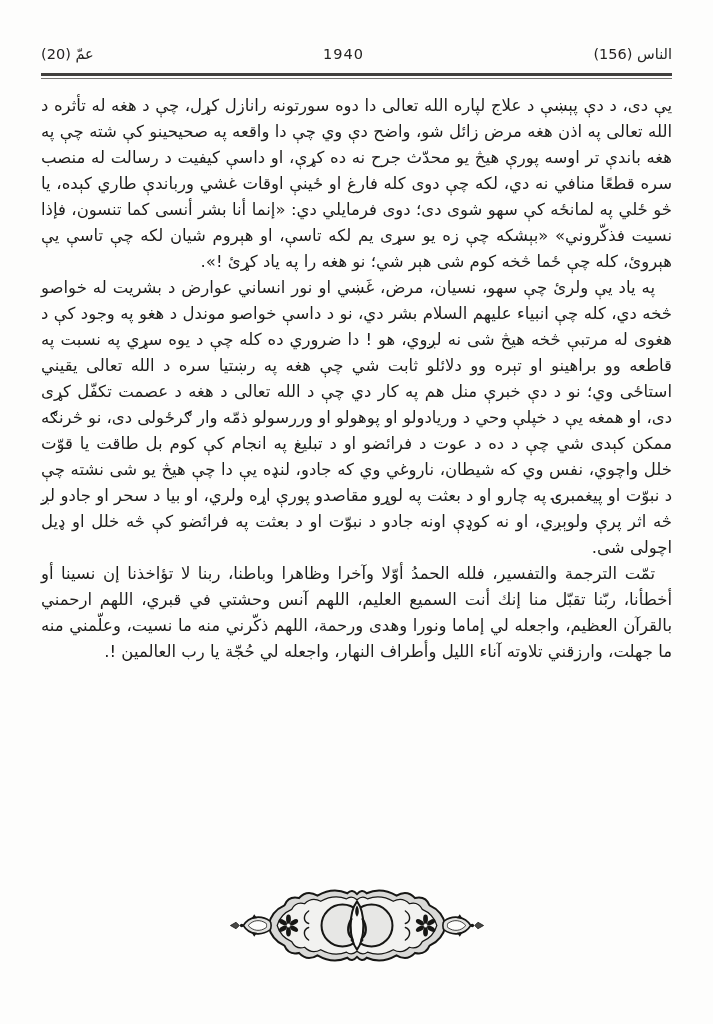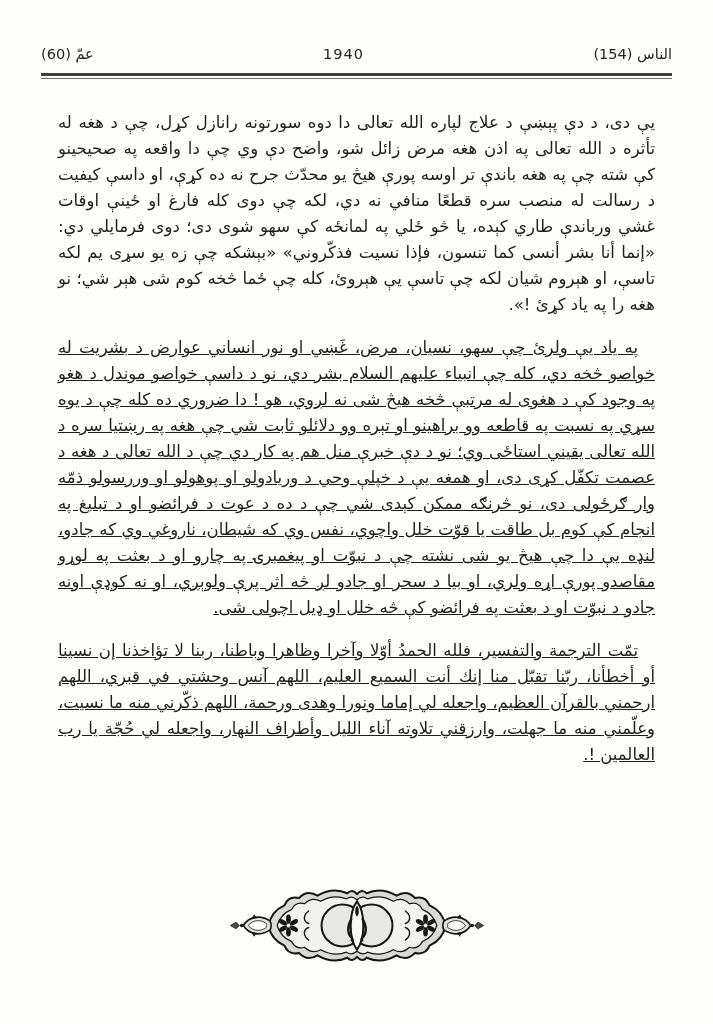--- a/index.html
+++ b/index.html
@@ -26,36 +26,36 @@
   .rule-thick{height:2.5px;background:#413f3d;}
   .rule-thin{height:1.2px;background:#73716e;margin-top:2.5px;}
   .text{
     position:absolute;top:93px;left:41px;right:41px;
     direction:rtl;
     text-align:justify;
     font-size:16.5px;
     line-height:26px;
     color:#1e1d1b;
   }
-  .text p{margin:17px;padding:0;}
-  .text p.indent{text-indent:17px;text-decoration:underline;}
+  .text p{margin:0;padding:0;}
+  .text p.indent{text-indent:17px;}
   .ornament{
     position:absolute;top:877px;left:228px;width:258px;height:97px;
   }
   .ornament svg{display:block;width:100%;height:100%;}
 </style>
 </head>
 <body>
 
 <div class="page">
 
   <div class="header">
-    <span class="h-right">الناس (154)</span>
+    <span class="h-right">الناس (156)</span>
     <span class="h-center">1940</span>
-    <span class="h-left">عمّ (60)</span>
+    <span class="h-left">عمّ (20)</span>
   </div>
 
   <div class="rule">
     <div class="rule-thick"></div>
     <div class="rule-thin"></div>
   </div>
 
   <div class="text">
     <p>يې دى، د دې پېښې د علاج لپاره الله تعالى دا دوه سورتونه رانازل کړل، چې د هغه له تأثره د الله تعالى په اذن هغه مرض زائل شو، واضح دې وي چې دا واقعه په صحيحينو کې شته چې په هغه باندې تر اوسه پورې هيڅ يو محدّث جرح نه ده کړې، او داسې کيفيت د رسالت له منصب سره قطعًا منافي نه دي، لکه چې دوى کله فارغ او ځينې اوقات غشي ورباندې طاري کېده، يا څو ځلي په لمانځه کې سهو شوى دى؛ دوى فرمايلي دي: «إنما أنا بشر أنسى كما تنسون، فإذا نسيت فذكّروني» «بېشکه چې زه يو سړى يم لکه تاسې، او هېروم شيان لکه چې تاسې يې هېروئ، کله چې ځما څخه کوم شى هېر شي؛ نو هغه را په ياد کړئ !».</p>
     <p class="indent">په ياد يې ولرئ چې سهو، نسيان، مرض، غَښي او نور انساني عوارض د بشريت له خواصو څخه دي، کله چې انبياء عليهم السلام بشر دي، نو د داسې خواصو موندل د هغو په وجود کې د هغوى له مرتبې څخه هيڅ شى نه لږوي، هو ! دا ضروري ده کله چې د يوه سړي په نسبت په قاطعه وو براهينو او تېره وو دلائلو ثابت شي چې هغه په رښتيا سره د الله تعالى يقيني استاځى وي؛ نو د دې خبرې منل هم په کار دي چې د الله تعالى د هغه د عصمت تکفّل کړى دى، او همغه يې د خپلې وحي د وريادولو او پوهولو او وررسولو ذمّه وار ګرځولى دى، نو څرنګه ممکن کېدى شي چې د ده د عوت د فرائضو او د تبليغ په انجام کې کوم بل طاقت يا قوّت خلل واچوي، نفس وي که شيطان، ناروغي وي که جادو، لنډه يې دا چې هيڅ يو شى نشته چې د نبوّت او پيغمبرۍ په چارو او د بعثت په لوړو مقاصدو پورې اړه ولري، او بيا د سحر او جادو لږ څه اثر پرې ولوېږي، او نه کوډې اونه جادو د نبوّت او د بعثت په فرائضو کې څه خلل او ډيل اچولى شى.</p>

